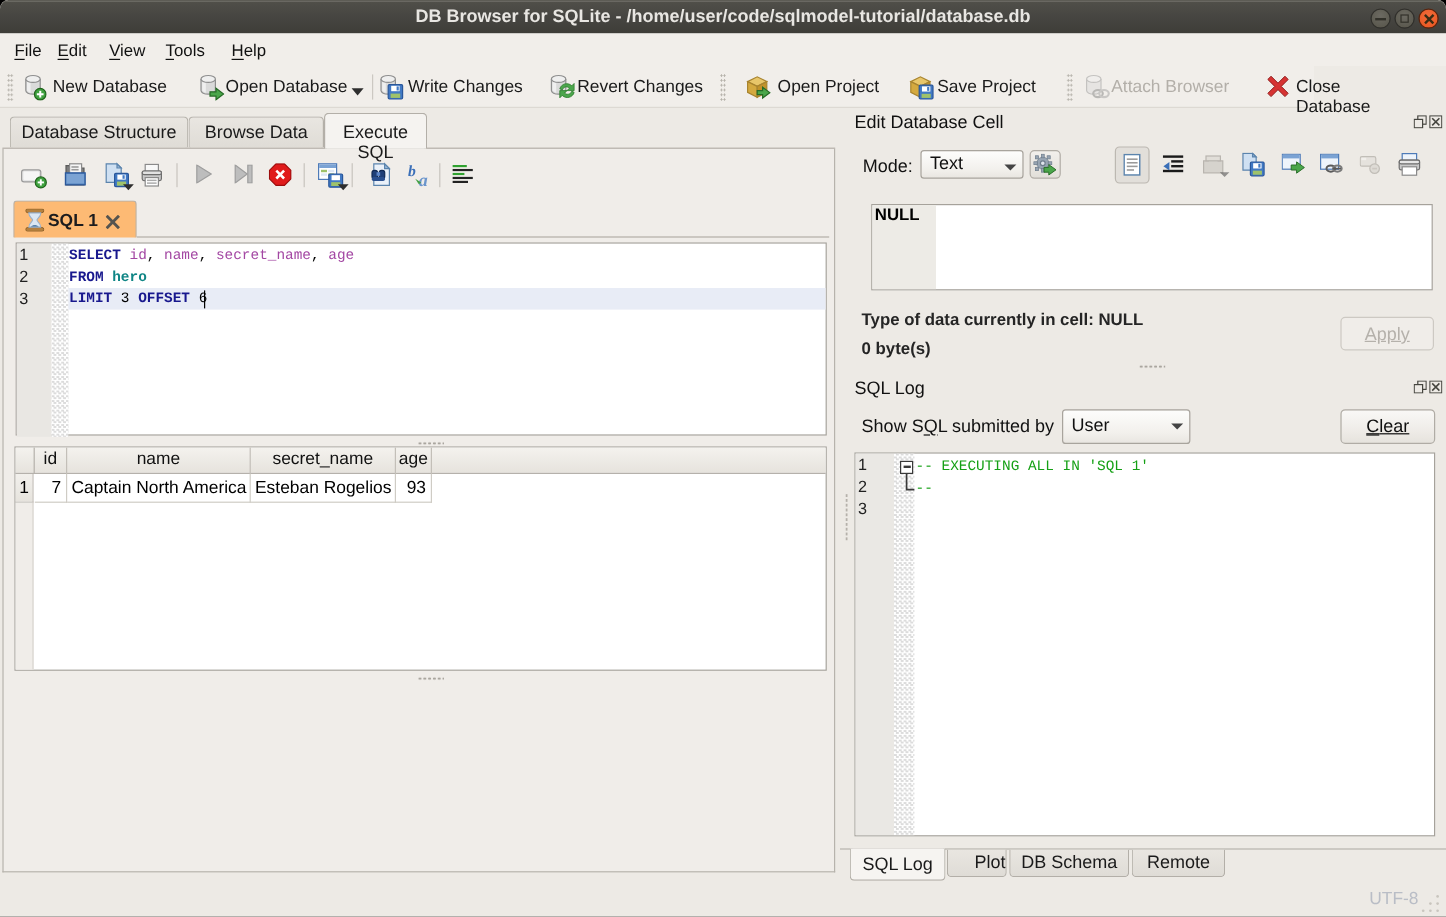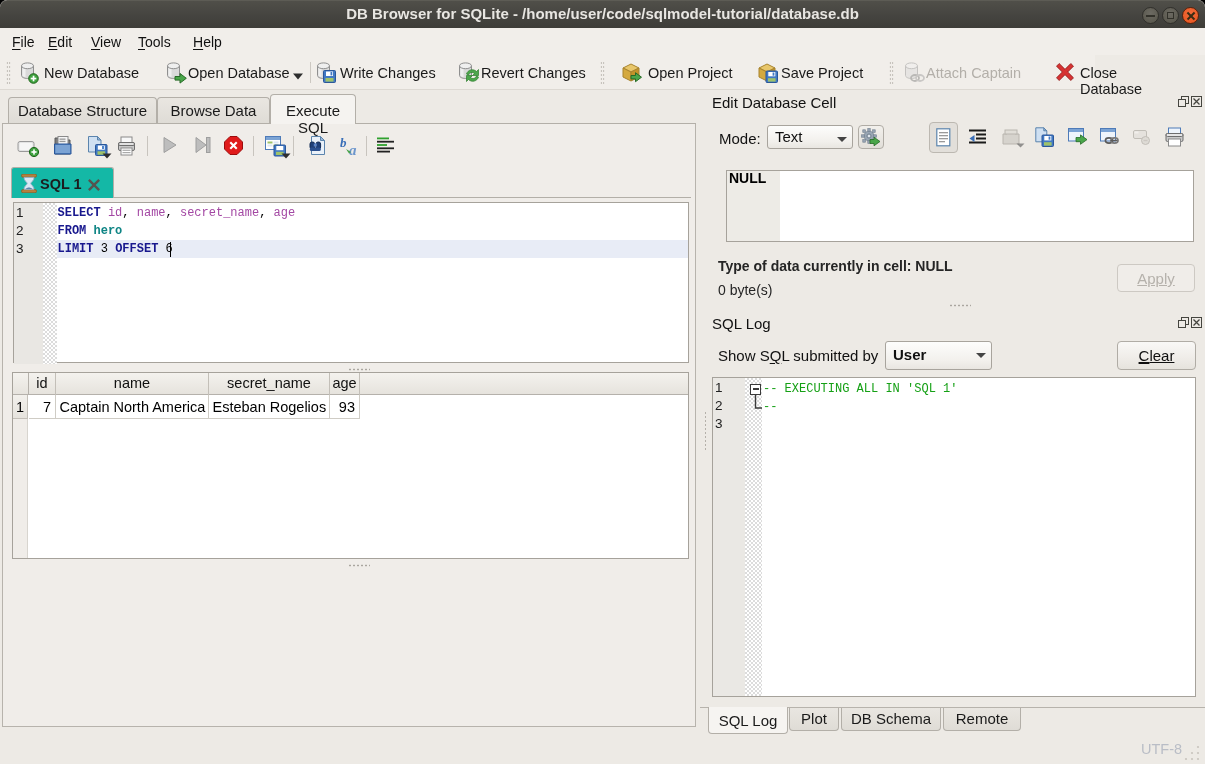--- a/index.html
+++ b/index.html
@@ -46,21 +46,21 @@
 .mtab.active { top:4px; height:30px; background:#f5f3f0; padding-top:7px; z-index:3; }
 #paneline { position:absolute; left:2px; top:33px; width:694px; height:1px; background:#b3afa8; z-index:1; }
 
 
 #pane { position:absolute; left:2px; top:124px; width:694px; height:603px;
   border:1px solid #b7b3ac; border-top:none; background:#f0ede9; }
 .esep { position:absolute; width:1px; height:20px; background:#c8c4be; top:12px; }
 #pane > * { margin-left:-1px; }
 
 #tabline2 { position:absolute; left:112px; top:73px; width:577px; height:1px; background:#b3afa8; }
-#sqltab { position:absolute; left:9px; top:43px; width:103px; height:31px; background:#14b8a6;
+#sqltab { position:absolute; left:9px; top:43px; width:103px; height:31px; background:#fdba74;
   border:1px solid #b3afa8; border-bottom:none; border-radius:3px 3px 0 0; z-index:2; }
 #sqltab .lbl { position:absolute; left:28px; top:8px; font-size:14.5px; font-weight:600; color:#1c1c1e; }
 
 #editor { position:absolute; left:11px; top:78px; width:676px; height:161px; border:1px solid #a6a29b; background:#fff; }
 #editor .gutter { position:absolute; left:0; top:0; width:29px; height:161px; background:#e9e7e3; }
 #editor .fold { position:absolute; left:29px; top:0; width:14px; height:161px;
   background-image:conic-gradient(#dcdcdc 25%, #fff 0 50%, #dcdcdc 0 75%, #fff 0); background-size:4px 4px; }
 #editor .lnum { position:absolute; left:2px; width:20px; font-size:13.5px; color:#202020; line-height:18px; }
 #editor .cline { position:absolute; left:43px; right:0; height:18px; line-height:18px;
   font-family:"Liberation Mono", monospace; font-size:12px; white-space:pre; color:#000; padding-left:0.5px; }
@@ -140,21 +140,21 @@
     <div class="handle" style="left:6px"></div>
     <span class="tbtext" style="left:44px">New Database</span>
     <span class="tbtext" style="left:188px">Open Database</span>
     <div class="tsep" style="left:310px"></div>
     <span class="tbtext" style="left:340px">Write Changes</span>
     <span class="tbtext" style="left:481px">Revert Changes</span>
     <div class="handle" style="left:600px"></div>
     <span class="tbtext" style="left:648px">Open Project</span>
     <span class="tbtext" style="left:781px">Save Project</span>
     <div class="handle" style="left:889px"></div>
-    <span class="tbtext dis" style="left:926px">Attach Captain</span>
+    <span class="tbtext dis" style="left:926px">Attach Browser</span>
     <span class="tbtext" style="left:1080px">Close Database</span>
     <div id="tbicons">
 
       <svg class="abs" style="left:19px;top:6px" width="20" height="23" viewBox="0 0 20 23">
         <path d="M2.5 4.8 v9.7 c0 1.7 2.7 3 6 3 s6 -1.3 6 -3 V4.8" fill="#dadada" stroke="#8f8f8f"></path>
         <path d="M3.5 5.5 v9 c0.8 1 2 1.6 3 1.8 V6.5 z" fill="#f4f4f4" opacity="0.8"></path>
         <ellipse cx="8.5" cy="4.8" rx="6" ry="2.9" fill="#efefef" stroke="#8f8f8f"></ellipse>
         <circle cx="14.5" cy="17.5" r="4.8" fill="#3fa23f" stroke="#20651c"></circle>
         <rect x="11.7" y="16.7" width="5.6" height="1.7" fill="#fff"></rect>
         <rect x="13.7" y="14.7" width="1.7" height="5.6" fill="#fff"></rect>
@@ -486,27 +486,27 @@
       <path d="M2.5 2.5 L8.5 8.5 M8.5 2.5 L2.5 8.5" stroke="#45453f" stroke-width="1.3"></path>
     </svg>
   </div>
 
   <div id="nullbox">
     <div class="m"></div>
     <div class="t">NULL</div>
   </div>
 
   <span class="dtitle" style="left:718px; top:258px; font-size:14px; font-weight:600; color:#252525;">Type of data currently in cell: NULL</span>
-  <span class="dtitle" style="left:718px; top:282px; font-size:14px; font-weight:400; color:#252525;">0 byte(s)</span>
+  <span class="dtitle" style="left:718px; top:282px; font-size:14px; font-weight:700; color:#252525;">0 byte(s)</span>
   <div class="btn dis" style="left:1117px; top:264px; width:78px; height:28px; padding-top:5px;">Apply</div>
 
   <div class="splitdots" style="left:949px; top:304px;"></div>
 
   <span class="dtitle" style="left:718px; top:347px;">Show S<u>Q</u>L submitted by</span>
-  <div class="combo" style="left:885px; top:341px; width:107px; height:29px;font-weight:bold;">
+  <div class="combo" style="left:885px; top:341px; width:107px; height:29px;">
     <span style="position:absolute; left:7px; top:4px;">User</span>
     <span class="arr" style="left:90px; top:11px;"></span>
   </div>
   <div class="btn" style="left:1117px; top:341px; width:79px; height:29px; padding-top:5px;"><u>C</u>lear</div>
 
   <div id="logbox">
     <div class="gutter"></div>
     <div class="fold"></div>
     <div class="lnum" style="top:2px">1</div>
     <div class="lnum" style="top:20px">2</div>
@@ -514,21 +514,21 @@
     <svg class="abs" style="left:39px; top:17px;" width="12" height="15" viewBox="0 0 12 15">
       <path d="M3.5 0 L3.5 13 L10 13" stroke="#3a3a3a" stroke-width="1.4" fill="none"></path>
     </svg>
     <div id="foldbox"></div>
     <div class="ltext" style="left:50px; top:4px;">-- EXECUTING ALL IN 'SQL 1'</div>
     <div class="ltext" style="left:50px; top:22px;">--</div>
   </div>
 
   <div class="abs" style="left:700px; top:707px; width:505px; height:1px; background:#b7b3ac;"></div>
   <div class="stab active" style="left:708px; top:707px; width:80px; height:27px; padding-top:5px;">SQL Log</div>
-  <div class="stab" style="left:789px; top:708px; width:50px; height:23px; padding-top:2px;">Plot</div>
+  <div class="stab" style="left:789px; top:708px; width:50px; height:23px; padding-top:2px;text-align:right;">Plot</div>
   <div class="stab" style="left:841px; top:708px; width:100px; height:23px; padding-top:2px;">DB Schema</div>
   <div class="stab" style="left:943px; top:708px; width:78px; height:23px; padding-top:2px;">Remote</div>
 
   <span id="utf8">UTF-8</span>
   <svg class="abs" style="left:1184px; top:745px;" width="16" height="16" viewBox="0 0 16 16">
     <g fill="#c9c5be">
       <circle cx="14" cy="2" r="1.1"></circle>
         <circle cx="14" cy="8" r="1.1"></circle>
         <circle cx="14" cy="14" r="1.1"></circle>
       <circle cx="8" cy="8" r="1.1"></circle>

